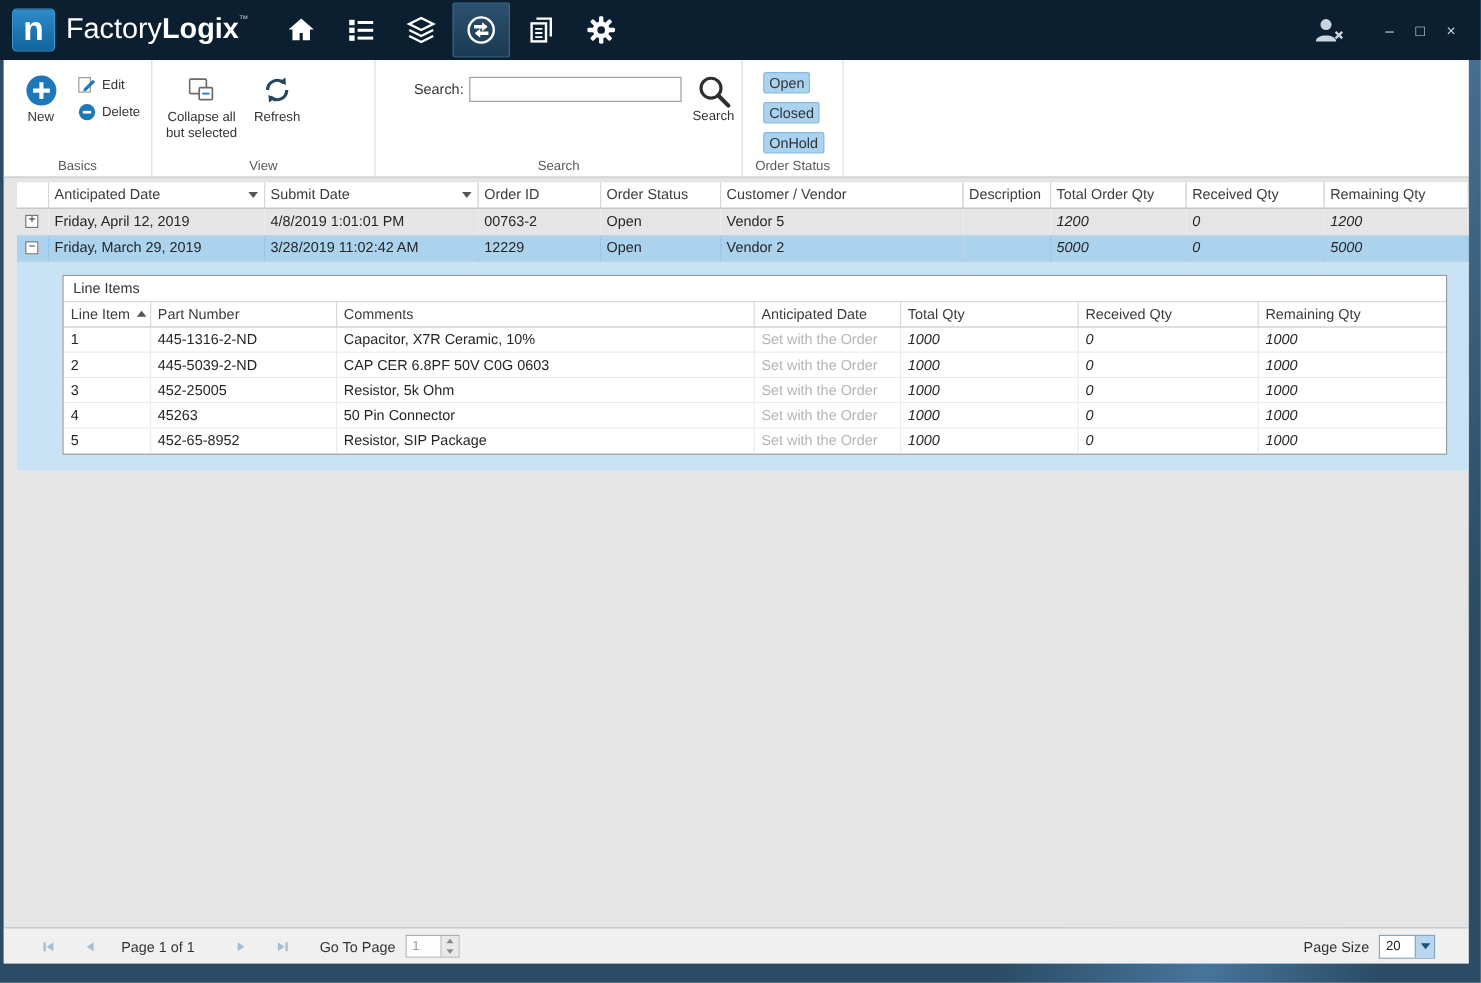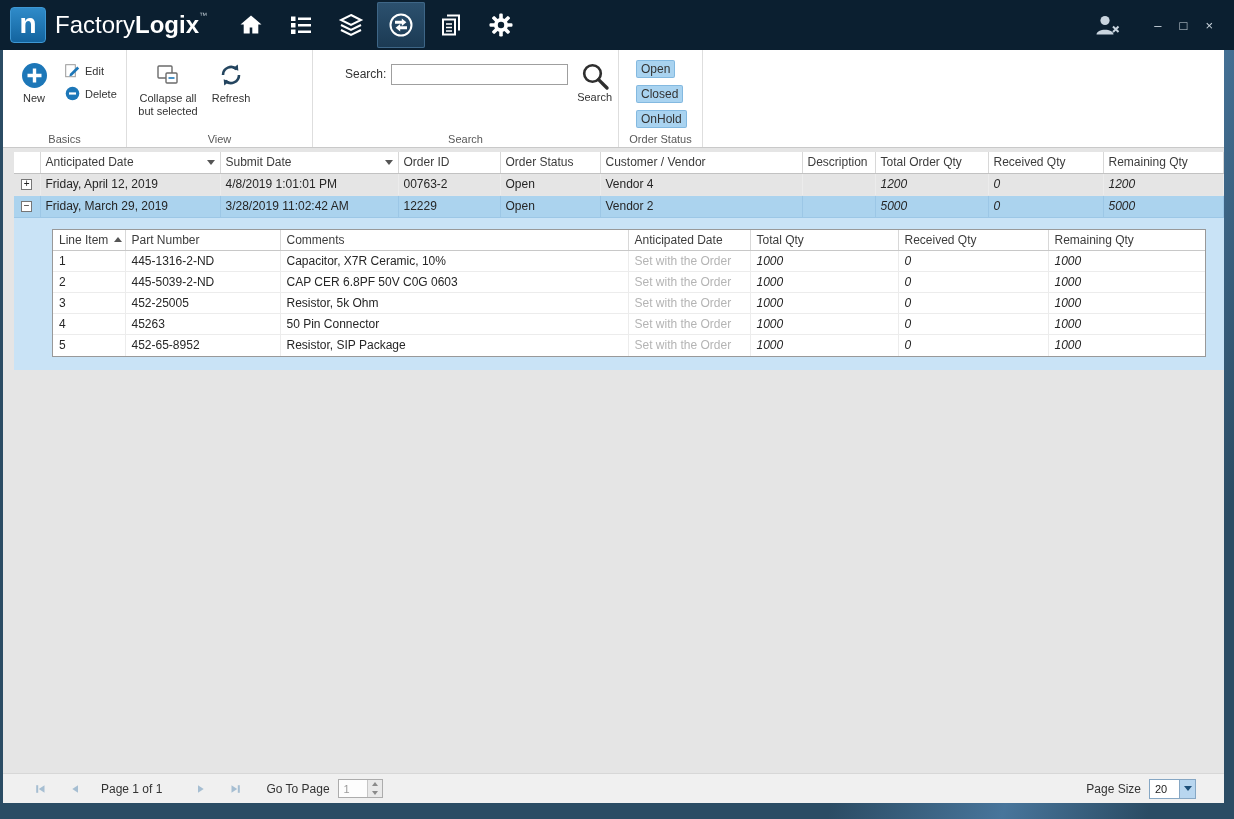--- a/index.html
+++ b/index.html
@@ -306,21 +306,21 @@
     </thead>
     <tbody>
       <tr>
         <td class="c-exp">
             <span class="expbox">+</span>
           </td>
         <td>Friday, April 12, 2019</td>
         <td>4/8/2019 1:01:01 PM</td>
         <td>00763-2</td>
         <td>Open</td>
-        <td>Vendor 4</td>
+        <td>Vendor 5</td>
         <td></td>
         <td class="num">1200</td>
         <td class="num">0</td>
         <td class="num">1200</td>
       </tr>
       <tr class="sel">
         <td class="c-exp">
             <span class="expbox">−</span>
           </td>
         <td>Friday, March 29, 2019</td>
@@ -330,20 +330,21 @@
         <td>Vendor 2</td>
         <td></td>
         <td class="num">5000</td>
         <td class="num">0</td>
         <td class="num">5000</td>
       </tr>
       <tr>
         <td class="detail-cell" colspan="10">
           <div class="detail">
             <div class="panel">
+              <div class="panel-title">Line Items</div>
               <table class="sub-table">
                 <colgroup>
                   <col style="width:72px">
                     <col style="width:155px">
                     <col style="width:348px">
                     <col style="width:122px">
                     <col style="width:148px">
                     <col style="width:150px">
                     <col>
                 </colgroup>

